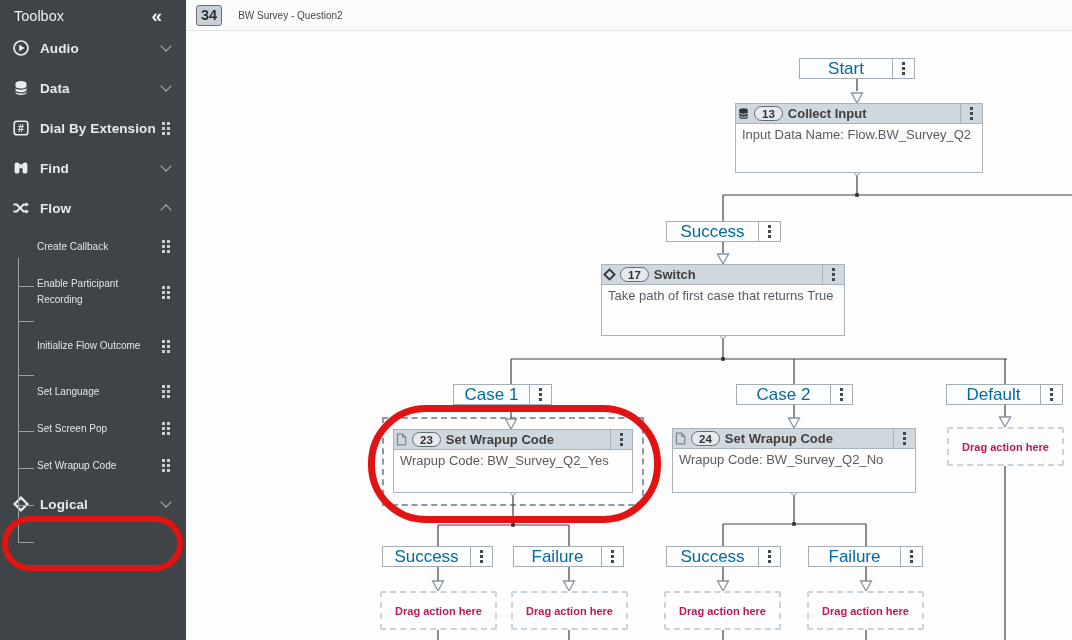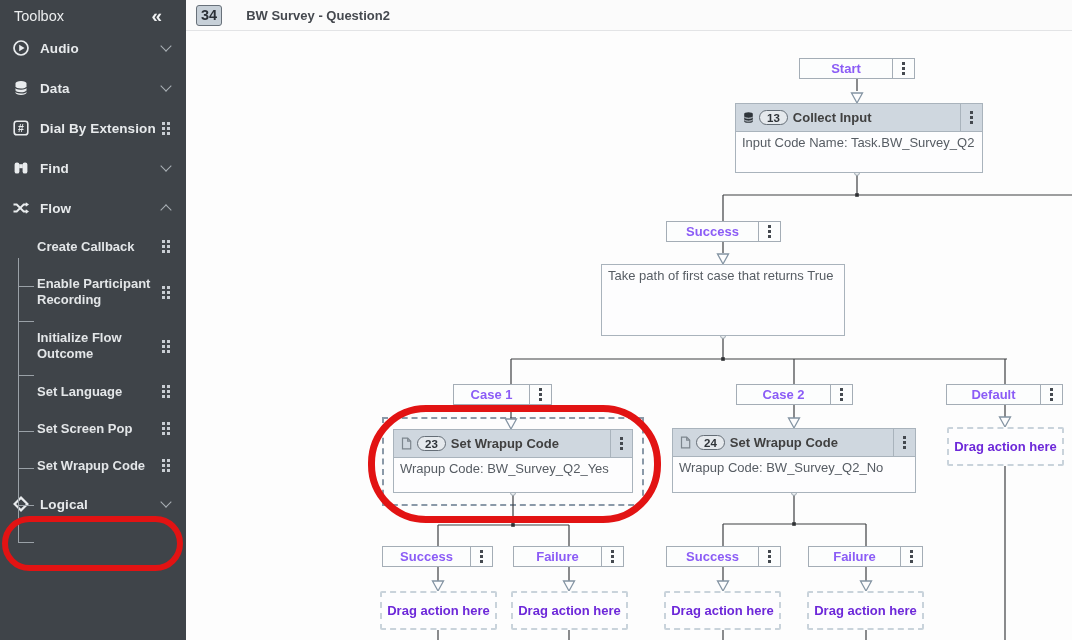--- a/index.html
+++ b/index.html
@@ -11,64 +11,64 @@
   .sidebar { position:relative; width:186px; height:640px; background:#3f4449;
     color:#e3e6e8; flex:0 0 186px; overflow:hidden; }
   .sb-header { height:28px; display:flex; align-items:center; padding:4px 14px 0 14px; }
   .sb-title { font-size:14.5px; font-weight:400; color:#eceeef; flex:1; }
   .sb-collapse { font-size:19px; font-weight:700; color:#f0f2f3; margin-right:10px; cursor:pointer; line-height:18px;}
   .sb-item { display:flex; align-items:center; height:40px; padding:0 12px; cursor:pointer; }
   .sb-item .icn { width:18px; height:18px; margin-right:10px; flex:0 0 18px; display:flex; align-items:center; justify-content:center;}
   .sb-item .lbl { flex:1; font-size:13.5px; font-weight:700; color:#e7eaec; letter-spacing:.1px;}
   .sb-child { display:flex; align-items:center; height:37px; padding:0 12px 0 37px; cursor:pointer;}
   .sb-child.two { height:54px; }
-  .sb-child .lbl { flex:1; font-size:13px; font-weight:700; color:#e3e6e8; line-height:16px;}
+  .sb-child .lbl { flex:1; font-size:10px; font-weight:400; color:#e3e6e8; line-height:16px;}
   .chev { width:8px; height:8px; border-right:1.6px solid #a9b0b6; border-bottom:1.6px solid #a9b0b6;
     transform:rotate(45deg); margin-right:4px; margin-top:-4px;}
   .chev.up { transform:rotate(225deg); margin-top:4px; }
   .handle-wrap{ width:9px; height:13px; position:relative; margin-right:3px;}
   .handle { position:absolute; left:0; top:0; width:3px; height:3px; background:#c9ced3;
     box-shadow:5px 0 0 #c9ced3, 0 5px 0 #c9ced3, 5px 5px 0 #c9ced3, 0 10px 0 #c9ced3, 5px 10px 0 #c9ced3; }
   .treeline { position:absolute; background:#9aa1a7; }
   .sb-oval { position:absolute; left:2px; top:516px; width:181px; height:55px;
     border:6px solid #e21313; border-radius:28px; pointer-events:none; z-index:20;}
 
   
   .main { position:relative; flex:1; display:flex; flex-direction:column; background:#fdfdfd;border-radius:7px;}
   .canvas-header { height:31px; background:#fbfbfb; border-bottom:1px solid #e3e4e6;
     display:flex; align-items:center; padding-left:10px; }
   .hbadge { min-width:26px; height:21px; padding:0 4px; background:#c7d0d8; border:1px solid #68717a;
     border-radius:3px; color:#2b3036; font-size:14.5px; font-weight:700;
     display:flex; align-items:center; justify-content:center;}
-  .htitle { margin-left:24px; font-size:13px; font-weight:700; color:#45494f;}
+  .htitle { margin-left:16px; font-size:10px; font-weight:400; color:#45494f;}
 
   .canvas { position:relative; width:886px; height:609px; }
   .wires { position:absolute; left:0; top:0; z-index:2; pointer-events:none;}
 
   .port { position:absolute; height:21px; background:#fcfdfd; border:1px solid #a4adb6;
     display:flex; align-items:stretch; z-index:3; cursor:pointer;}
   .port .plabel { flex:1; display:flex; align-items:center; justify-content:center;
-    font-size:13px; font-weight:700; color:#8b5cf6;}
+    font-size:17px; font-weight:400; color:#0369a1;}
   .port .pmenu { width:22px; border-left:1px solid #a4adb6; display:flex; align-items:center; justify-content:center; cursor:pointer;}
   .kebab { width:3px; height:3px; background:#44494f; box-shadow:0 -5px 0 #44494f, 0 5px 0 #44494f; }
 
   .node { position:absolute; background:#fdfdfe; border:1px solid #a9b3bc; z-index:3; cursor:pointer;}
-  .node-head { height:28px; background:#cfd7df; border-bottom:1px solid #a9b3bc;
-    display:flex; align-items:center; padding-left:5px; }
+  .node-head { height:20px; background:#cfd7df; border-bottom:1px solid #a9b3bc;
+    display:flex; align-items:center; }
   .nicon { width:14px; height:14px; margin-right:4px; display:flex; align-items:center; justify-content:center;}
   .badge { height:15px; padding:0 7px; background:#e5e9ed; border:1px solid #646d76; border-radius:8px;
     font-size:11.5px; font-weight:700; color:#2e3338; display:flex; align-items:center; margin-right:5px;}
   .ntitle { flex:1; font-size:13px; font-weight:700; color:#404040; white-space:nowrap; overflow:hidden;}
   .nkebab { width:22px; align-self:stretch; border-left:1px solid #a9b3bc;
     display:flex; align-items:center; justify-content:center; cursor:pointer;}
   .node-body { padding:3px 6px; font-size:13px; color:#565c63; }
 
   .drop { position:absolute; width:117px; height:39px; border:2px dashed #c9d3db; border-radius:2px;
     background:#fdfdfe; display:flex; align-items:center; justify-content:center; z-index:3;}
-  .drop span { font-size:13px; font-weight:700; color:#6d28d9; }
+  .drop span { font-size:11px; font-weight:700; color:#be185d; }
 
   .selection { position:absolute; border:2px dashed #8a99a8; z-index:1; background:transparent;}
   .cv-oval { position:absolute; left:182px; top:374px; width:293px; height:118px;
     border:7px solid #e21313; border-radius:58px; z-index:10; pointer-events:none;}
 </style>
 </head>
 <body>
 
 <div class="app">
 
@@ -257,31 +257,43 @@
                 <path d="M2.2,2.8 a4.3,1.6 0 0 1 8.6,0 v7.4 a4.3,1.6 0 0 1 -8.6,0 z" fill="#2e343a"></path>
                 <path d="M2.2,5.7 a4.3,1.6 0 0 0 8.6,0 M2.2,8.6 a4.3,1.6 0 0 0 8.6,0" stroke="#cfd7df" stroke-width="1" fill="none"></path>
               </svg>
           </span>
           <span class="badge">13</span>
           <span class="ntitle">Collect Input</span>
           <span class="nkebab">
               <i class="kebab"></i>
             </span>
         </div>
-        <div class="node-body">Input Code Name: Task.BW_Survey_Q2</div>
+        <div class="node-body">Input Data Name: Flow.BW_Survey_Q2</div>
       </div>
 
       <div class="port" style="left:480px; top:190px; width:115px;">
         <span class="plabel">Success</span>
         <span class="pmenu">
             <i class="kebab"></i>
           </span>
       </div>
 
       <div class="node" style="left:415px; top:233px; width:244px; height:72px;">
+        <div class="node-head">
+          <span class="nicon">
+            <svg width="13" height="13" viewBox="0 0 13 13">
+                <path d="M6.5,1.4 L11.6,6.5 L6.5,11.6 L1.4,6.5 Z" fill="none" stroke="#2e343a" stroke-width="1.8"></path>
+              </svg>
+          </span>
+          <span class="badge">17</span>
+          <span class="ntitle">Switch</span>
+          <span class="nkebab">
+              <i class="kebab"></i>
+            </span>
+        </div>
         <div class="node-body">Take path of first case that returns True</div>
       </div>
 
       <div class="port" style="left:267px; top:353px; width:99px;">
         <span class="plabel">Case 1</span>
         <span class="pmenu">
             <i class="kebab"></i>
           </span>
       </div>
       <div class="port" style="left:550px; top:353px; width:117px;">

